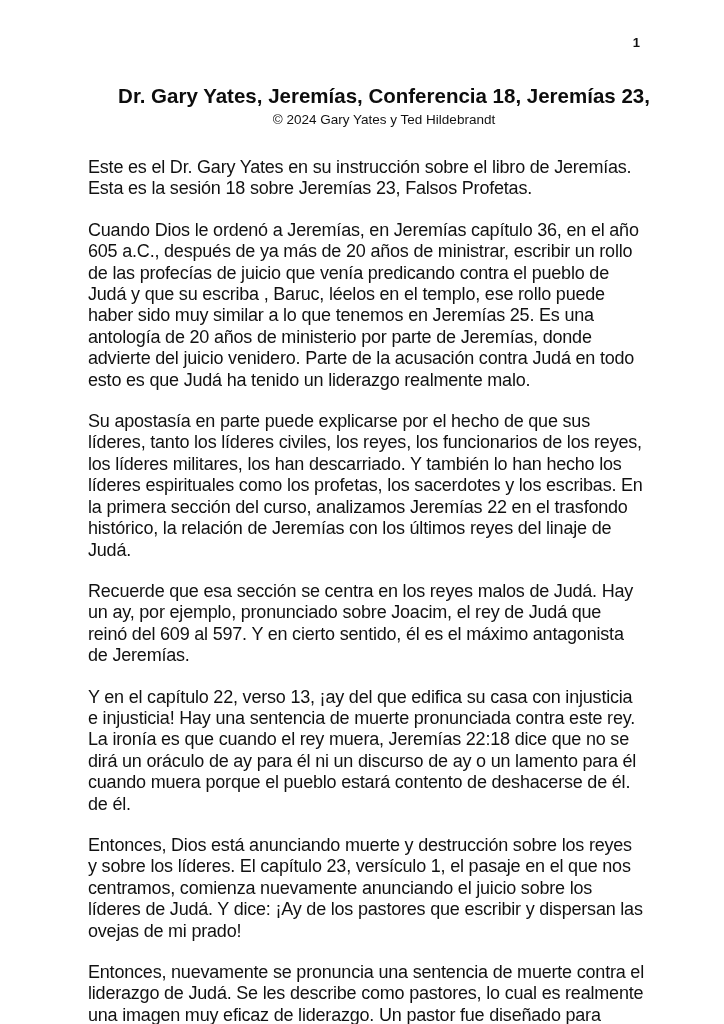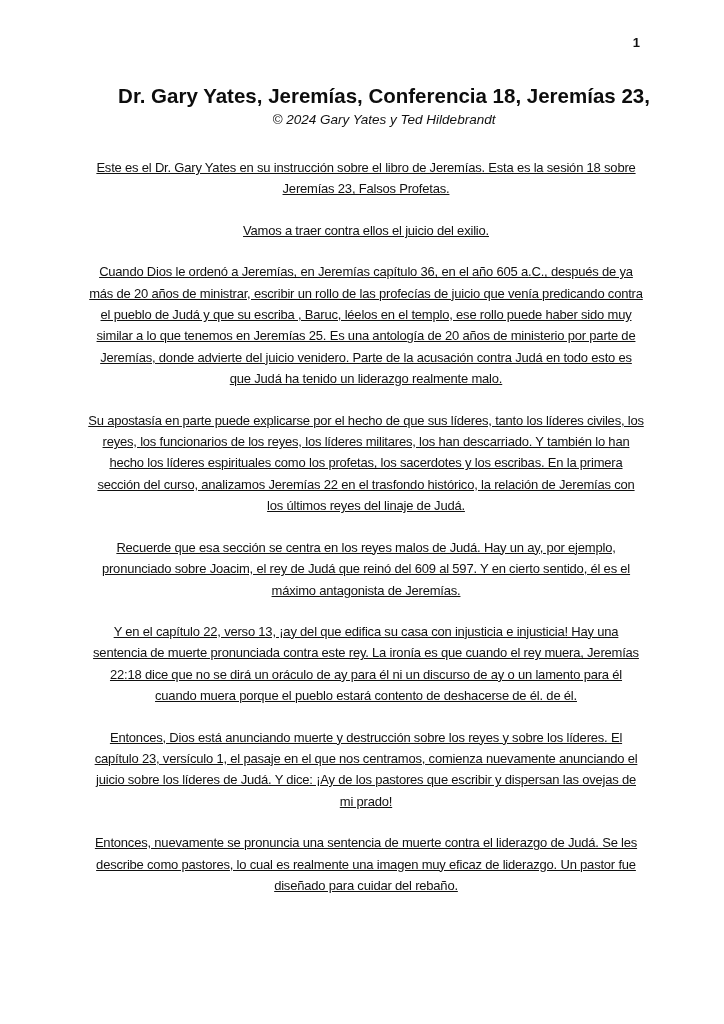--- a/index.html
+++ b/index.html
@@ -33,54 +33,51 @@
     font-weight: 700;
     color: #0d0d0d;
     white-space: nowrap;
   }
   .doc-copyright {
     text-align: center;
     font-size: 13.5px;
     line-height: 18px;
     margin-top: 2px;
     color: #111111;
-    font-style: italic;
   }
   .body-text {
     margin-top: 28px;
   }
   .body-text p {
-    font-size: 13px;
+    font-size: 18px;
     letter-spacing: -0.2px;
     line-height: 21.4px;
     margin-bottom: 20px;
     color: #111111;
-    text-align: center;
+    text-align: left;
     max-width: 556px;
-    text-decoration: underline;
   }
 </style>
 </head>
 <body>
 
 <div class="page">
 
   <div class="page-number">1</div>
 
   <div class="content">
 
     <h1 class="doc-title">
       <span>Dr. Gary Yates, Jeremías, Conferencia 18, Jeremías 23,</span><br>
     </h1>
 
     <div class="doc-copyright">© 2024 Gary Yates y Ted Hildebrandt</div>
 
     <div class="body-text">
       <p>Este es el Dr. Gary Yates en su instrucción sobre el libro de Jeremías. Esta es la sesión 18 sobre Jeremías 23, Falsos Profetas.</p>
-      <p>Vamos a traer contra ellos el juicio del exilio.</p>
       <p>Cuando Dios le ordenó a Jeremías, en Jeremías capítulo 36, en el año 605 a.C., después de ya más de 20 años de ministrar, escribir un rollo de las profecías de juicio que venía predicando contra el pueblo de Judá y que su escriba , Baruc, léelos en el templo, ese rollo puede haber sido muy similar a lo que tenemos en Jeremías 25. Es una antología de 20 años de ministerio por parte de Jeremías, donde advierte del juicio venidero. Parte de la acusación contra Judá en todo esto es que Judá ha tenido un liderazgo realmente malo.</p>
       <p>Su apostasía en parte puede explicarse por el hecho de que sus líderes, tanto los líderes civiles, los reyes, los funcionarios de los reyes, los líderes militares, los han descarriado. Y también lo han hecho los líderes espirituales como los profetas, los sacerdotes y los escribas. En la primera sección del curso, analizamos Jeremías 22 en el trasfondo histórico, la relación de Jeremías con los últimos reyes del linaje de Judá.</p>
       <p>Recuerde que esa sección se centra en los reyes malos de Judá. Hay un ay, por ejemplo, pronunciado sobre Joacim, el rey de Judá que reinó del 609 al 597. Y en cierto sentido, él es el máximo antagonista de Jeremías.</p>
       <p>Y en el capítulo 22, verso 13, ¡ay del que edifica su casa con injusticia e injusticia! Hay una sentencia de muerte pronunciada contra este rey. La ironía es que cuando el rey muera, Jeremías 22:18 dice que no se dirá un oráculo de ay para él ni un discurso de ay o un lamento para él cuando muera porque el pueblo estará contento de deshacerse de él. de él.</p>
       <p>Entonces, Dios está anunciando muerte y destrucción sobre los reyes y sobre los líderes. El capítulo 23, versículo 1, el pasaje en el que nos centramos, comienza nuevamente anunciando el juicio sobre los líderes de Judá. Y dice: ¡Ay de los pastores que escribir y dispersan las ovejas de mi prado!</p>
       <p>Entonces, nuevamente se pronuncia una sentencia de muerte contra el liderazgo de Judá. Se les describe como pastores, lo cual es realmente una imagen muy eficaz de liderazgo. Un pastor fue diseñado para cuidar del rebaño.</p>
     </div>
 
   </div>
 </div>

